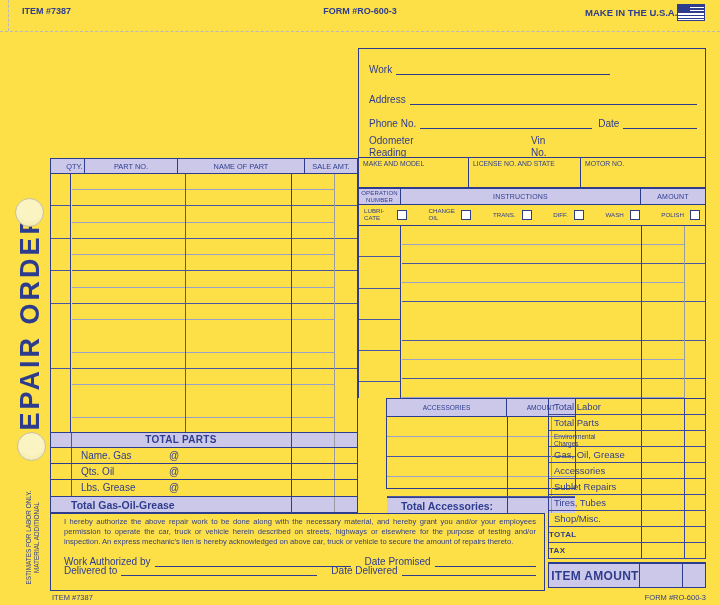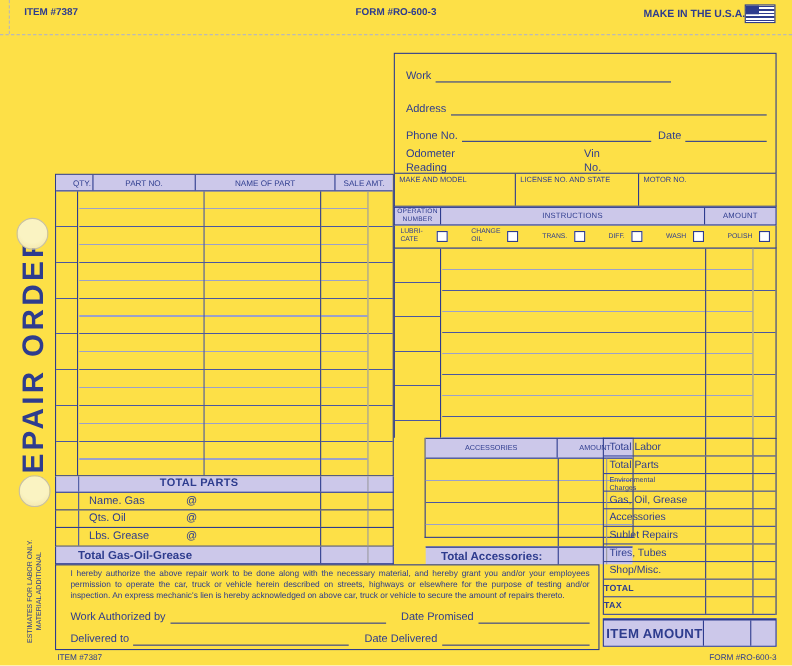--- a/index.html
+++ b/index.html
@@ -151,21 +151,21 @@
   .sum-grand { position:absolute; left:548px; top:562px; width:158px; height:26px; background:#ccc8ea;
                border:1.5px solid #2e3c8e; border-top:2.5px solid #2e3c8e; }
   .sum-grand .cap { position:absolute; left:0; width:92px; text-align:center; top:5px;
                     font-size:12px; font-weight:bold; letter-spacing:0.3px; }
   .sum-grand .sum-v { left:90px; } .sum-grand .sum-v2 { left:133px; background:#2e3c8e; }
 
   
   .discl { position:absolute; left:50px; top:513px; width:495px; height:78px; border:1.5px solid #2e3c8e; }
   .discl p { font-size:7.6px; line-height:1.3; text-align:justify; padding:3px 8px 0 13px; }
   .sig-row { position:absolute; left:13px; right:8px; display:flex; align-items:flex-end; font-size:10px; }
-  .sig1 { top:41px;text-align:center; } .sig2 { top:61px; }
+  .sig1 { top:41px;text-align:center; } .sig2 { top:50px; }
   .sig-row .uline { height:12px; }
   .su1 { width:196px; } .su2 { flex:1; }
   .sig-row .dlbl { margin-left:14px; }
 
   
   .ftr-item { position:absolute; left:52px; top:593px; font-size:7.5px; }
   .ftr-form { position:absolute; left:606px; top:593px; width:100px; text-align:right; font-size:7.5px; }
 </style>
 </head>
 <body>

